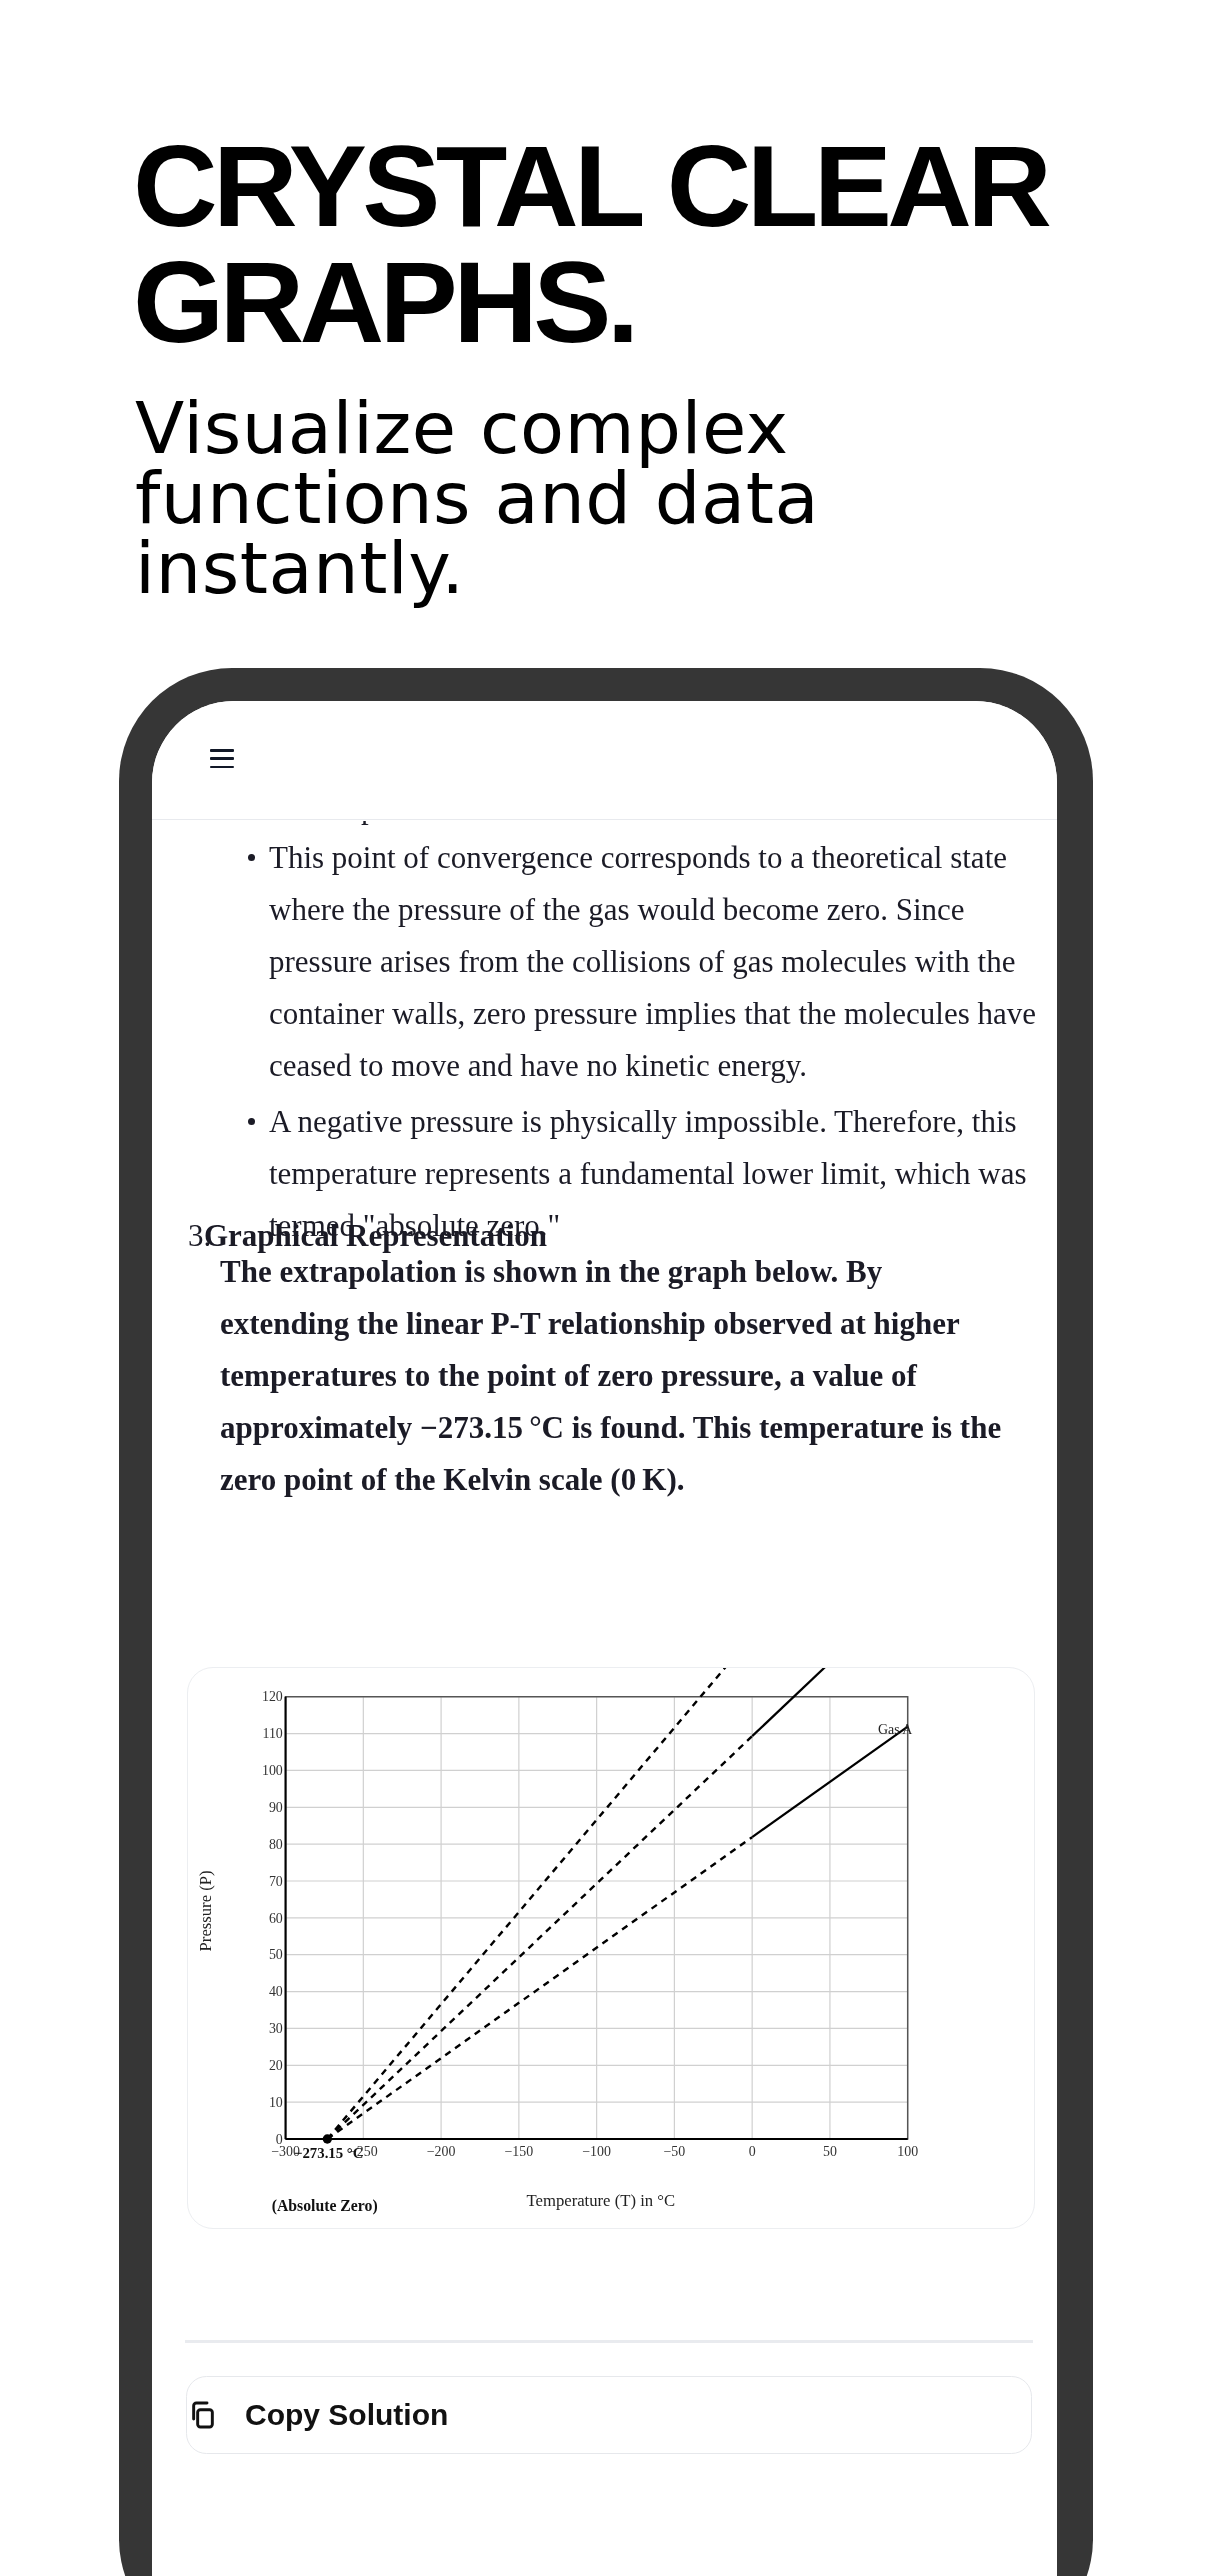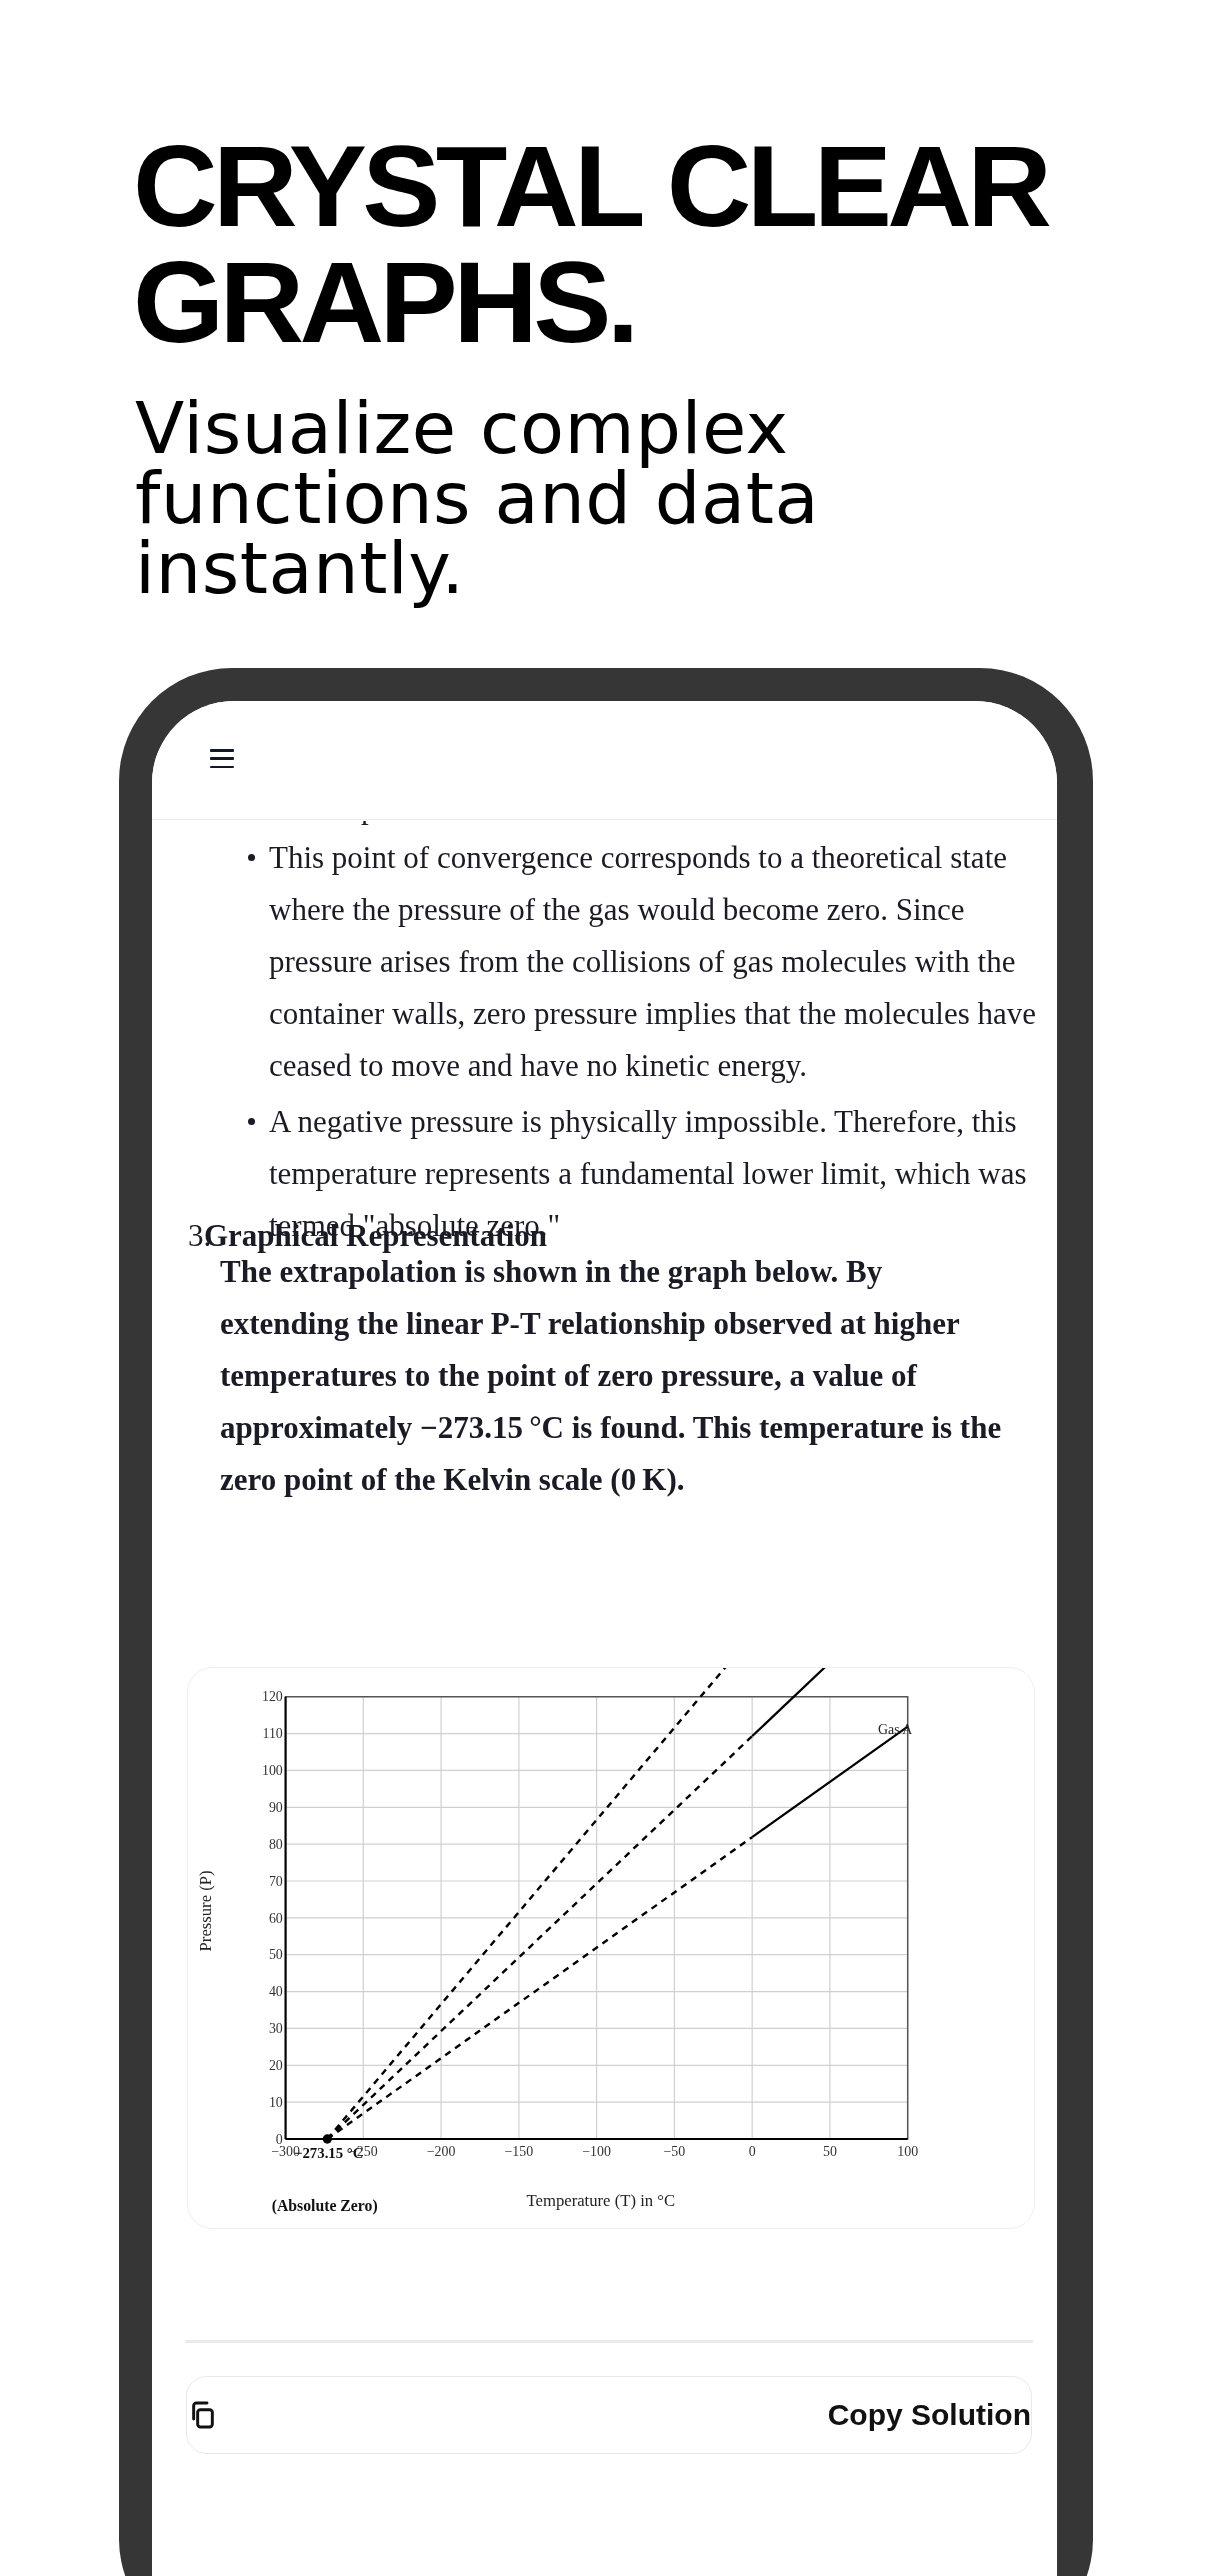--- a/index.html
+++ b/index.html
@@ -56,21 +56,21 @@
   .section .para { position: absolute; left: 32px; top: 36px; width: 797px; line-height: 52px; font-weight: bold; }
   .chart-card {
     position: absolute; left: 35px; top: 846px; width: 846px; height: 560px;
     border: 1.9px solid #eceef1; border-radius: 26px; background: #fff; overflow: hidden;
   }
   .chart-card svg { position: absolute; left: 0; top: 0; }
   .divider { position: absolute; left: 33px; top: 1519px; width: 848px; height: 2.8px; background: #e9ebef; }
   .copy-btn {
     position: absolute; left: 34px; top: 1555px; width: 844px; height: 76px;
     border: 1.9px solid #e6e8ec; border-radius: 20.4px; background: #fff;
-    display: flex; align-items: center; justify-content: space-between; gap: 26px; cursor: pointer;
+    display: flex; align-items: center; justify-content: flex-start; gap: 26px; cursor: pointer;
     font-family: "Liberation Sans", sans-serif; font-size: 30px; font-weight: 700; color: #111;
   }
   .copy-btn svg { width: 32px; height: 32px; }
 </style>
 </head>
 <body>
 
 <h1 class="hero-title">CRYSTAL CLEAR
 GRAPHS.</h1>
 <p class="hero-sub">Visualize complex functions and data instantly.</p>

